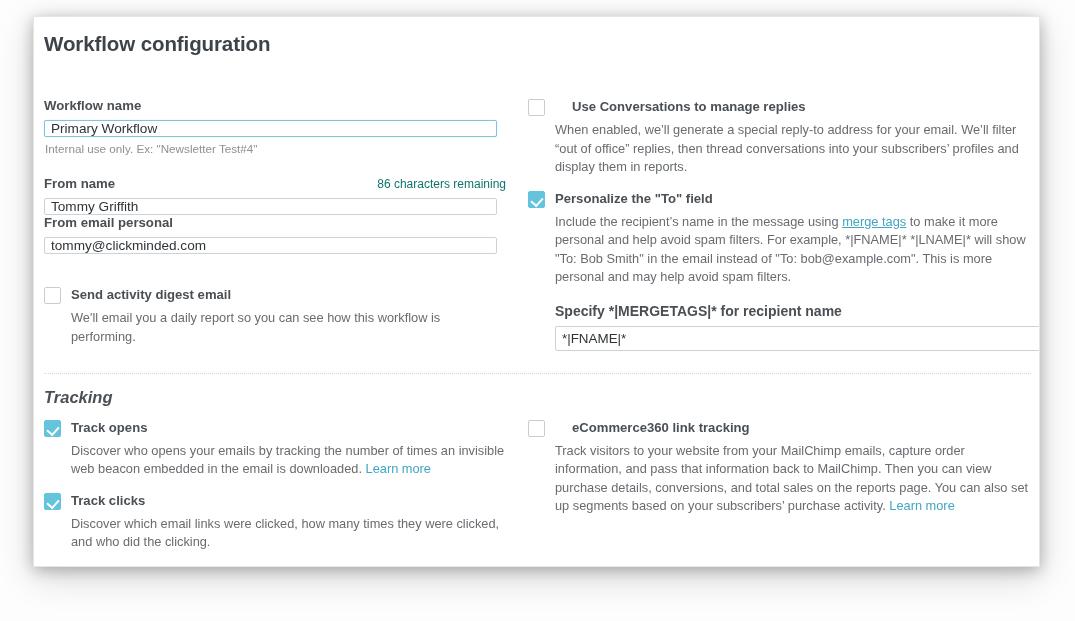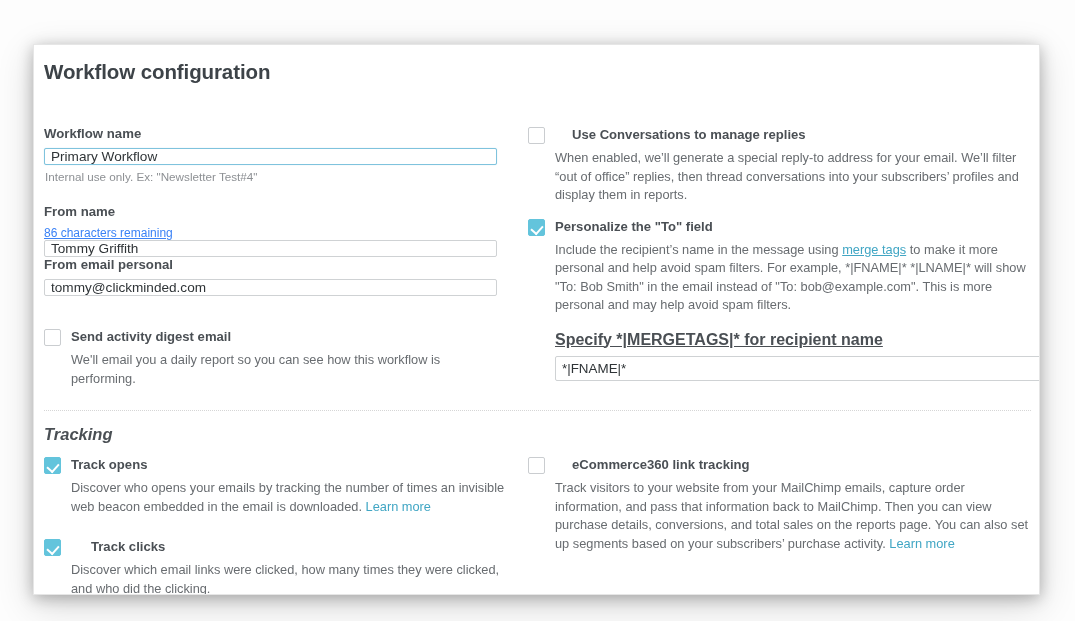--- a/index.html
+++ b/index.html
@@ -11,21 +11,21 @@
     font-family: "Liberation Sans", sans-serif;
     overflow: hidden;
   }
   .stage {
     position: relative;
     width: 1075px; height: 621px;
     background: #fdfdfd;
   }
   .card {
     position: absolute;
-    left: 33px; top: 44px;
+    left: 33px; top: 16px;
     width: 1007px; height: 551px;
     background: #ffffff;
     border: 1px solid #e6e6e6;
     box-shadow: 0 3px 14px rgba(0,0,0,0.26), 0 10px 34px rgba(0,0,0,0.16);
     overflow: hidden;
   }
   .card-inner {
     position: absolute;
     left: 0; top: 0;
     width: 1007px;
@@ -45,35 +45,33 @@
     padding: 0 10px;
   }
   .col-left { width: 472px; padding-right: 10px; }
   .col-right { width: 515px; padding-left: 12px; }
 
   .section-top { margin-top: 42px; }
 
   .field { margin-bottom: 0; }
   .field-label-row {
     display: flex;
-    justify-content: center;
+    justify-content: space-between;
     align-items: baseline;
-    flex-direction: column;
   }
   .field-label {
     font-size: 13.2px;
     font-weight: bold;
     color: #4a4f54;
     margin-bottom: 7px;
   }
   .char-count {
     font-size: 12px;
-    color: #3b82f6;
+    color: #0f766e;
     font-weight: normal;
-    text-decoration: underline;
   }
   .text-input {
     display: block;
     width: 453px;
     height: 17px;
     line-height: 23px;
     padding: 0 6px;
     border: 1px solid #cfd2d4;
     border-radius: 2px;
     font-size: 13.6px;
@@ -133,25 +131,24 @@
     line-height: 18.5px;
     margin: 6px 0 0 27px;
   }
   .link {
     color: #41a6c4;
     text-decoration: none;
   }
   .link.ul { text-decoration: underline; }
 
   .sub-label {
-    font-size: 16px;
+    font-size: 14px;
     font-weight: bold;
     color: #4a4f54;
     margin: 16px 0 7px 27px;
-    text-decoration: underline;
   }
   .merge-input {
     display: block;
     margin-left: 27px;
     width: 516px;
     height: 25px;
     line-height: 23px;
     padding: 0 6px;
     border: 1px solid #cfd2d4;
     border-radius: 2px;
@@ -244,21 +241,21 @@
       <div class="cols tracking-cols">
 
         <div class="col-left">
 
           <div class="check-row" style="margin-top:8px;">
             <span class="cbox checked"></span>
             <span class="cb-label">Track opens</span>
           </div>
           <div class="cb-desc"><span>Discover who opens your emails by tracking the number of times an invisible web beacon embedded in the email is downloaded. </span><a class="link" href="#">Learn more</a></div>
 
-          <div class="check-row" style="margin-top:22px;gap:20px;">
+          <div class="check-row" style="margin-top:13px;">
             <span class="cbox checked"></span>
             <span class="cb-label">Track clicks</span>
           </div>
           <div class="cb-desc">Discover which email links were clicked, how many times they were clicked, and who did the clicking.</div>
 
         </div>
 
         <div class="col-right">
 
           <div class="check-row" style="margin-top:8px;">

